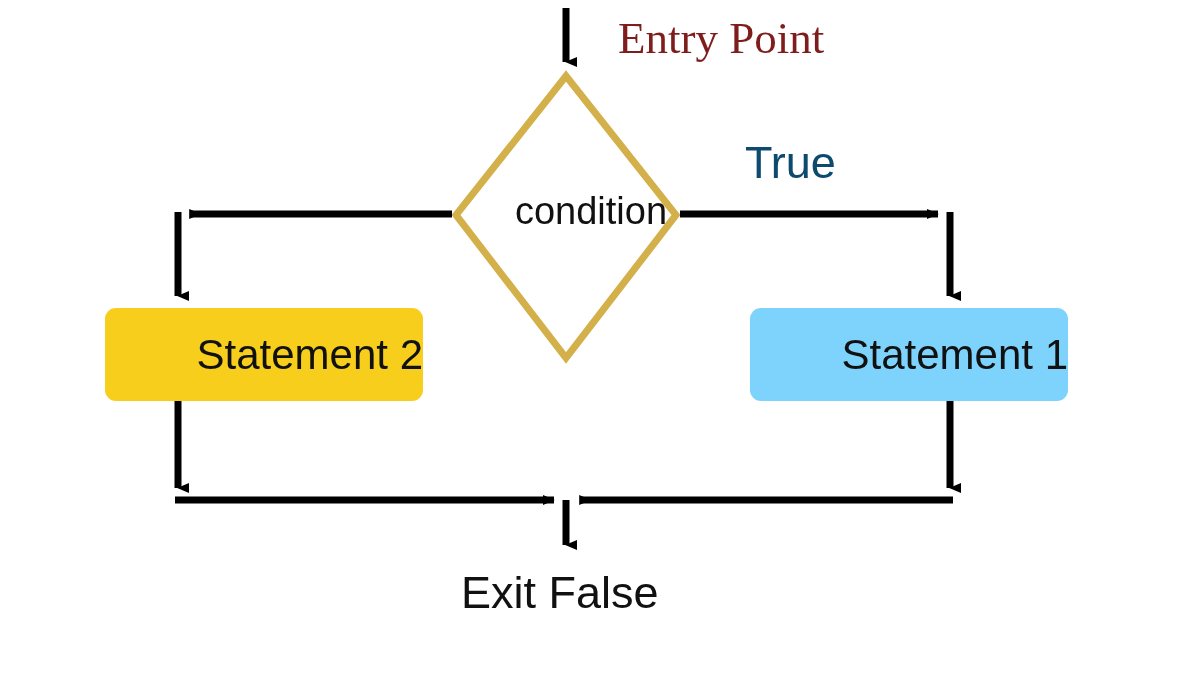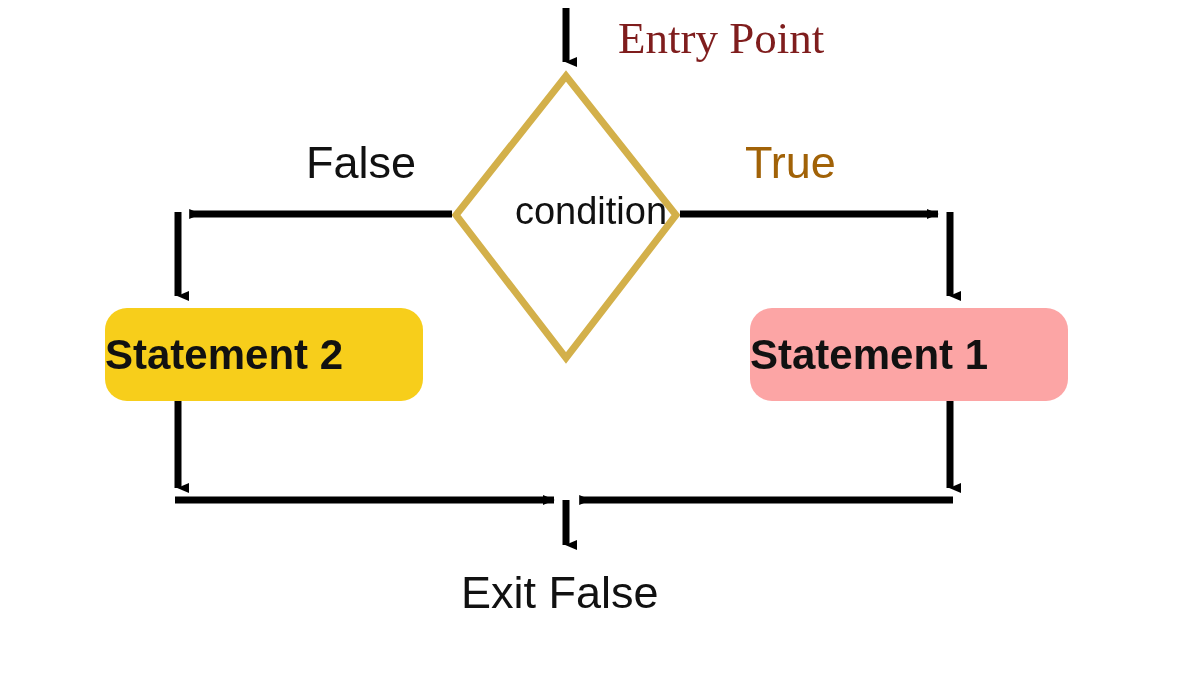--- a/index.html
+++ b/index.html
@@ -59,26 +59,25 @@
     top: 192px;
     width: 222px;
     text-align: center;
     font-size: 38px;
     color: #111111;
     line-height: 1;
     font-family: "Liberation Sans", sans-serif;
   }
   .stmt-box {
     position: absolute;
-    border-radius: 22px;
+    border-radius: 11px;
     display: flex;
     align-items: center;
-    justify-content: flex-start;
+    justify-content: flex-end;
     box-sizing: border-box;
-    font-weight: bold;
   }
   .stmt-box-left {
     left: 105px;
     top: 308px;
     width: 318px;
     height: 93px;
   }
   .stmt-box-right {
     left: 750px;
     top: 308px;
@@ -126,27 +125,26 @@
     <line x1="950" y1="401" x2="950" y2="488" stroke="#000000" stroke-width="7" marker-end="url(#arrow-down)"></line>
     <line x1="953" y1="500" x2="580" y2="500" stroke="#000000" stroke-width="7" marker-end="url(#arrow-left)"></line>
 
     <line x1="566" y1="500" x2="566" y2="545" stroke="#000000" stroke-width="7" marker-end="url(#arrow-down)"></line>
   </svg>
 
   <div class="label-condition" style="color: rgb(17, 17, 17);">condition</div>
 
   <div class="label label-entry" style="color: #7f1d1d; font-family: Liberation Serif, serif;">Entry Point</div>
 
-  <div class="label label-false" style="color: rgb(17, 17, 17);">False</div>
 
-  <div class="label label-true" style="color: #a16207;">True</div>
+  <div class="label label-true" style="color: #0c4a6e;">True</div>
 
   <div class="stmt-box stmt-box-left" style="background: rgb(247, 206, 27);">
     <span class="stmt-text" style="color: rgb(17, 17, 17);">Statement 2</span>
   </div>
 
-  <div class="stmt-box stmt-box-right" style="background: #fca5a5;">
+  <div class="stmt-box stmt-box-right" style="background: #7dd3fc;">
     <span class="stmt-text" style="color: rgb(17, 17, 17);">Statement 1</span>
   </div>
 
   <div class="label label-exit" style="color: rgb(17, 17, 17);">Exit False</div>
 
 </div>
 
 </body></html>

